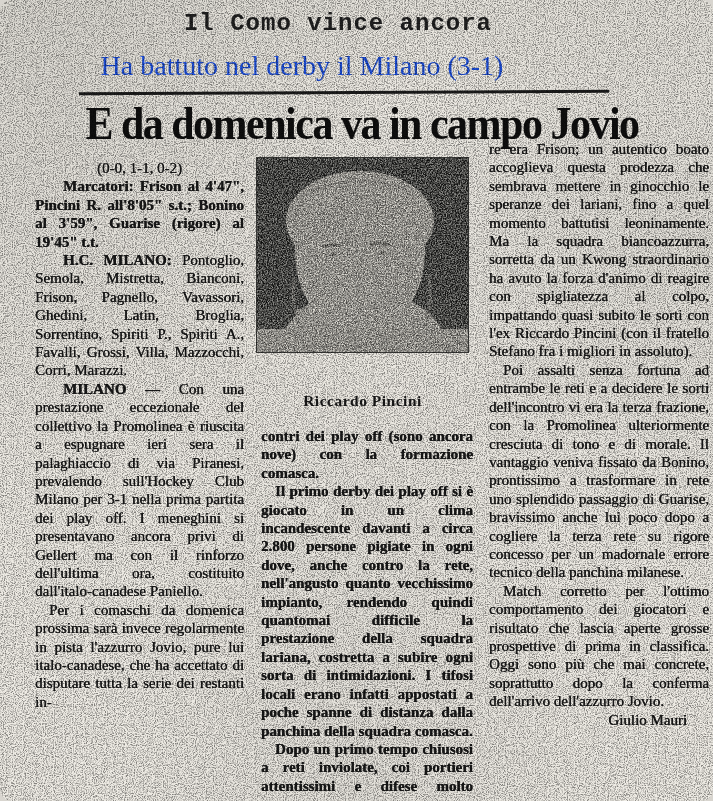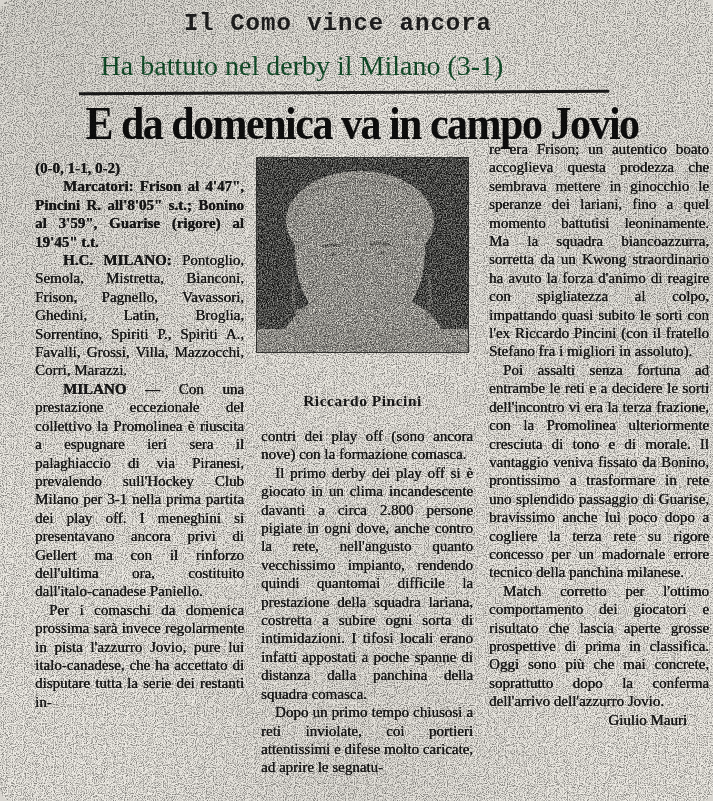--- a/index.html
+++ b/index.html
@@ -16,36 +16,36 @@
       linear-gradient(180deg, rgba(120,120,110,0.06), rgba(0,0,0,0) 12%);
   }
   .grain{position:absolute;inset:0;z-index:9;pointer-events:none;}
   .kicker{
     position:absolute;top:10px;left:0;width:676px;text-align:center;
     font-family:"Liberation Mono","DejaVu Sans Mono",monospace;
     font-size:24px;font-weight:bold;letter-spacing:1px;color:#222;
   }
   .subhead{
     position:absolute;top:50px;left:0;width:604px;text-align:center;
-    font-size:28px;color:#14532d;letter-spacing:0px;
+    font-size:28px;color:#1d4ed8;letter-spacing:0px;
   }
   .rule{position:absolute;top:91px;left:79px;width:530px;height:3px;background:#1d1d1d;transform:rotate(-0.25deg);}
   .headline{
     position:absolute;top:97px;left:58px;width:608px;margin:0;text-align:center;
     font-size:42px;font-weight:bold;letter-spacing:-1.5px;color:#101010;
     transform:scaleY(1.1);transform-origin:top center;white-space:nowrap;
   }
   .col{position:absolute;font-size:15px;line-height:18.4px;text-align:justify;overflow:hidden;
        text-shadow:0.3px 0 0 currentColor;}
   .col p{margin:0;text-indent:14px;}
   .col p.noindent{text-indent:0;}
   .col-left{left:35px;top:159px;width:209px;height:638px;}
-  .col-middle{left:261px;top:427px;width:212px;height:370px;}
+  .col-middle{left:261px;top:427px;width:212px;height:370px;font-weight:bold;}
   .col-right{left:489px;top:140px;width:220px;height:641px;}
-  .score{text-align:left;font-weight:bold;text-indent:0 !important;}
+  .score{text-align:center;font-weight:normal;text-indent:0 !important;}
   .bold{font-weight:bold;}
   .lead{font-weight:bold;margin-left:14px;}
   .photo-frame{position:absolute;left:256px;top:157px;width:213px;height:196px;}
   .caption{
     position:absolute;left:256px;top:392px;width:213px;text-align:center;
     font-weight:bold;font-size:15.5px;letter-spacing:0.5px;
   }
   .byline{text-align:right;padding-right:22px;font-weight:normal;text-indent:0 !important;}
 </style>
 </head>

